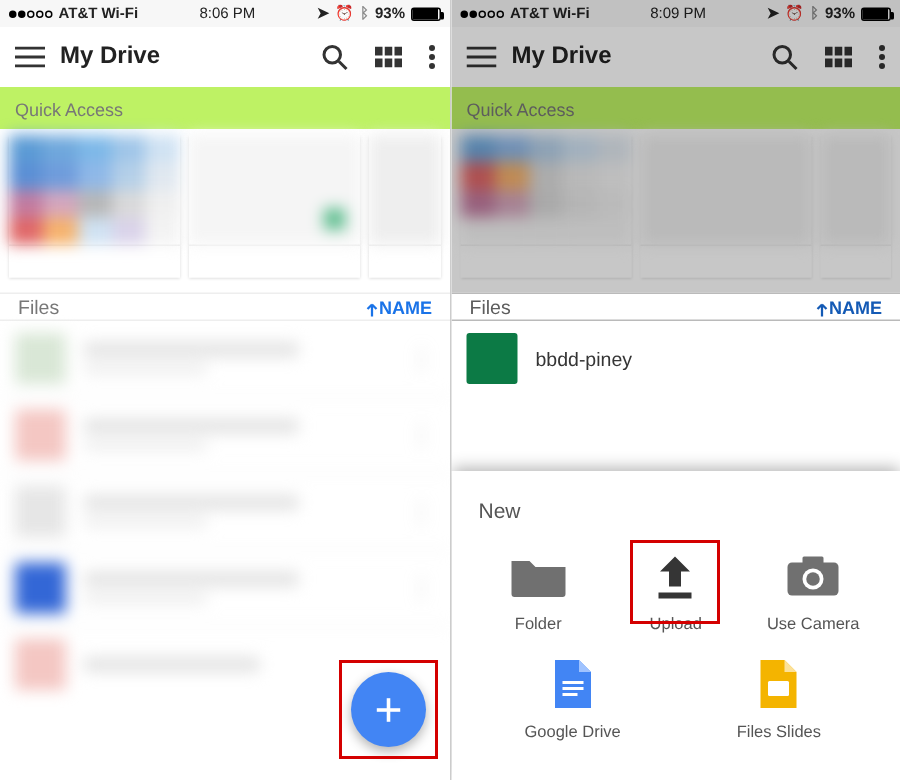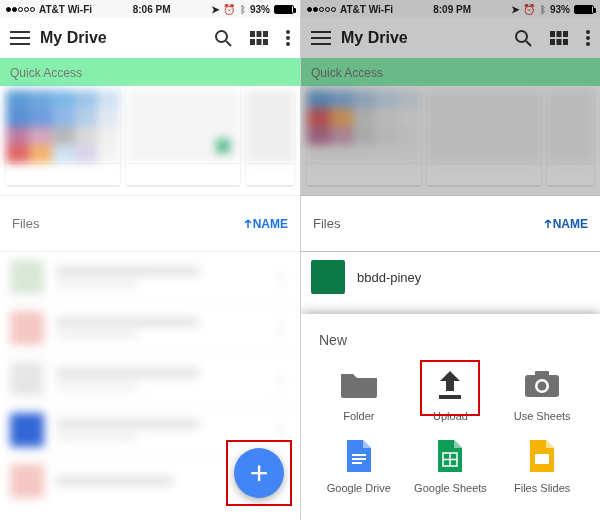--- a/index.html
+++ b/index.html
@@ -23,63 +23,63 @@
   .dimmed { filter: brightness(0.78); }
   
   .status-bar {
     height: 18px;
     display: flex; align-items: center; justify-content: space-between;
     padding: 0 6px;
     font-size: 10px; font-weight: 600;
     background: #f7f7f7;
   }
   .status-left, .status-right { display: flex; align-items: center; gap: 4px; }
-  .status-center { font-weight: 700; }
+  .status-center { font-weight: 400; }
   .sig-dots { display: flex; gap: 1px; }
   .sig-dots span { width: 5px; height: 5px; border-radius: 50%; border: 1px solid #000; }
   .sig-dots span.f { background: #000; }
   .battery { width: 20px; height: 9px; border: 1px solid #000; border-radius: 2px; position: relative; }
   .battery::after { content: ""; position: absolute; right: -3px; top: 2px; width: 2px; height: 5px; background: #000; border-radius: 0 1px 1px 0; }
   .battery i { display: block; height: 100%; background: #000; }
   
   .app-header {
     height: 40px; display: flex; align-items: center;
     padding: 0 10px;
     background: #fff;
   }
   .app-header .title { font-size: 16px; font-weight: 700; margin-left: 10px; flex: 1; }
   .hdr-icons { display: flex; gap: 18px; align-items: center; }
   .icon { display: inline-flex; align-items: center; justify-content: center; }
   
   .section-label {
     padding: 8px 10px 6px;
     font-size: 12px; color: #777;
-    background: #86efac;
+    background: #bef264;
   }
   
   .quick-row {
     display: flex; gap: 6px; padding: 4px 6px 10px;
     background: #fff;
   }
   .qa-card {
     width: 120px; height: 95px;
     display: flex; flex-direction: column;
     box-shadow: 0 1px 2px rgba(0,0,0,.15);
     background: #fff;
   }
   .qa-card .thumb { flex: 1; }
   .qa-card .foot { height: 22px; background: #fff; border-top: 1px solid #eee; }
   .blur { filter: blur(5px); }
   
   .files-hdr {
     display: flex; align-items: center; justify-content: space-between;
-    padding: 20px 12px;
+    padding: 1px 12px;
     border-top: 1px solid #eee; border-bottom: 1px solid #eee;
   }
-  .files-hdr .sort { color: #1a73e8; font-weight: 600; font-size: 12px; display: flex; align-items: center; gap: 0; }
+  .files-hdr .sort { color: #1a73e8; font-weight: 600; font-size: 12px; display: flex; align-items: flex-end; gap: 0; }
   
   .file-list { flex: 1; overflow: hidden; }
   .file-row {
     display: flex; align-items: center; gap: 12px;
     padding: 8px 10px;
   }
   .file-row + .file-row { border-top: 1px solid #f0f0f0; }
   .file-thumb { width: 34px; height: 34px; border-radius: 2px; }
   .file-meta { flex: 1; display: flex; flex-direction: column; gap: 4px; }
   .file-meta .bar1 { height: 10px; width: 70%; background: #e3e3e3; border-radius: 2px; }
@@ -423,50 +423,39 @@
       </div>
       <div class="sheet-item">
         <div class="sheet-icon">
           <svg width="38" height="30" viewBox="0 0 38 30">
               <rect x="2" y="6" width="34" height="22" rx="3" fill="#707070"></rect>
               <rect x="12" y="2" width="14" height="6" rx="1" fill="#707070"></rect>
               <circle cx="19" cy="17" r="7" fill="#fff"></circle>
               <circle cx="19" cy="17" r="4.5" fill="#707070"></circle>
             </svg>
         </div>
-        <span class="lbl">Use Sheets</span>
+        <span class="lbl">Use Camera</span>
       </div>
     </div>
     <div class="sheet-row">
       <div class="sheet-item">
         <div class="sheet-icon">
           <svg width="28" height="36" viewBox="0 0 28 36">
               <path d="M2 2h16l8 8v24H2z" fill="#4285f4"></path>
               <path d="M18 2v8h8z" fill="#a0c3ff"></path>
               <rect x="7" y="16" width="14" height="2" fill="#fff"></rect>
               <rect x="7" y="20" width="14" height="2" fill="#fff"></rect>
               <rect x="7" y="24" width="10" height="2" fill="#fff"></rect>
             </svg>
         </div>
         <span class="lbl">Google Drive</span>
       </div>
       <div class="sheet-item">
         <div class="sheet-icon">
           <svg width="28" height="36" viewBox="0 0 28 36">
-              <path d="M2 2h16l8 8v24H2z" fill="#0f9d58"></path>
-              <path d="M18 2v8h8z" fill="#87cdb0"></path>
-              <rect x="7" y="15" width="14" height="13" fill="none" stroke="#fff" stroke-width="1.5"></rect>
-              <path d="M14 15v13M7 21.5h14" stroke="#fff" stroke-width="1.5"></path>
-            </svg>
-        </div>
-        <span class="lbl">Google Sheets</span>
-      </div>
-      <div class="sheet-item">
-        <div class="sheet-icon">
-          <svg width="28" height="36" viewBox="0 0 28 36">
               <path d="M2 2h16l8 8v24H2z" fill="#f4b400"></path>
               <path d="M18 2v8h8z" fill="#fce199"></path>
               <rect x="7" y="16" width="14" height="10" rx="1" fill="#fff"></rect>
             </svg>
         </div>
         <span class="lbl">Files Slides</span>
       </div>
     </div>
   </div>
 </div>

